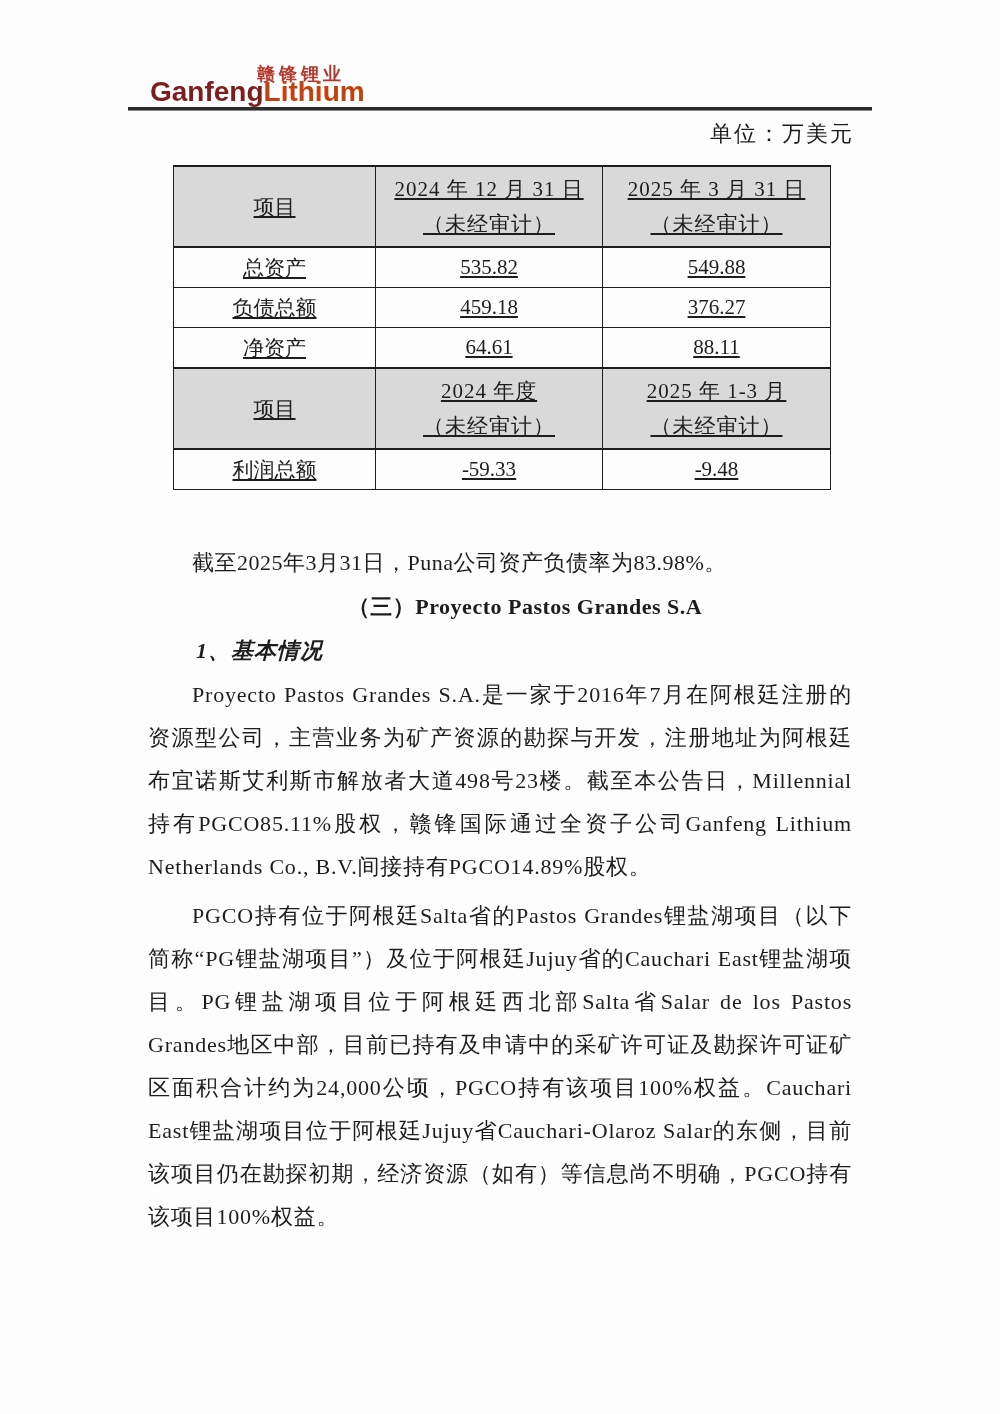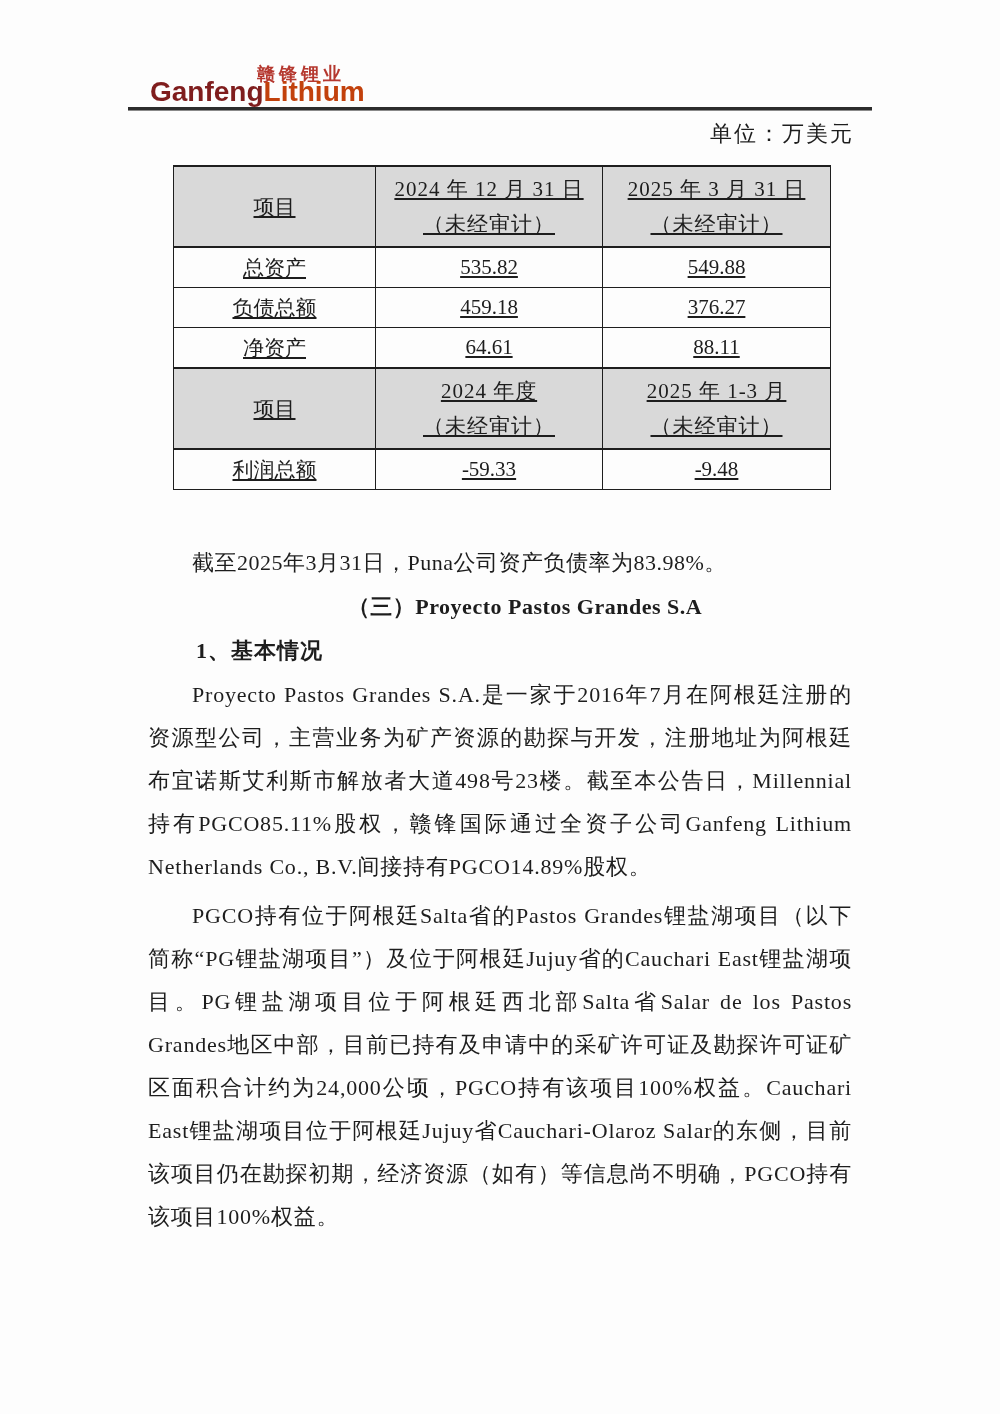--- a/index.html
+++ b/index.html
@@ -76,20 +76,21 @@
   .section-heading {
     margin:0; padding-left:50px;
     font-weight:bold; font-size:22px; line-height:44px;
     letter-spacing:0.5px;
     text-align:center;
   }
   .sub-heading {
     margin:0; padding-left:48px;
     font-weight:bold; font-size:22px; line-height:44px;
     letter-spacing:1px;
+    font-style:italic;
   }
   .para {
     margin:0; text-indent:2em; line-height:43px;
     text-align:justify;
     letter-spacing:0.8px;
   }
   .para.second { margin-top:6px; }
 </style>
 </head>
 <body>

